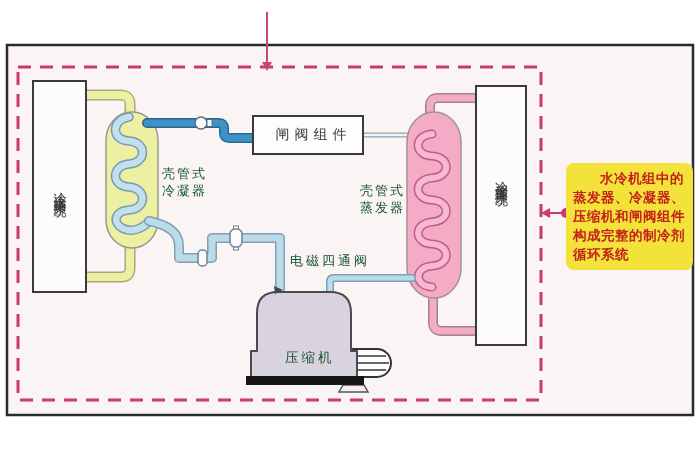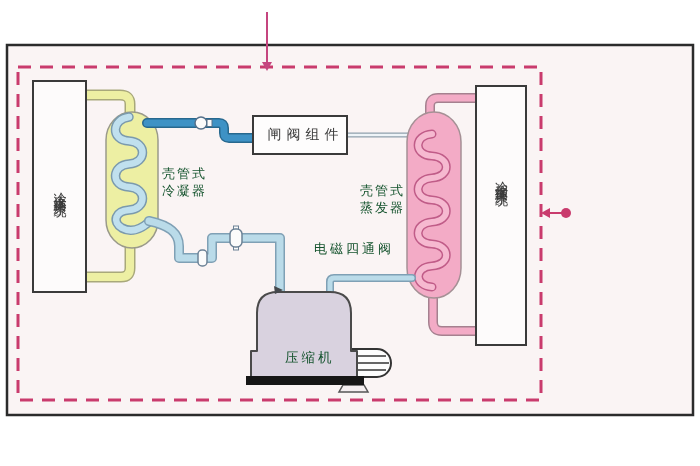--- a/index.html
+++ b/index.html
@@ -15,31 +15,31 @@
   }
   .vtext {
     writing-mode:vertical-rl; text-orientation:upright;
     font-size:13px; letter-spacing:2px; color:#3a3a3a;
   }
   #chilled-water-box { left:32px; top:80px; width:55px; height:213px; }
   #chilled-water-box .vtext { margin-top:100px; }
   #cooling-water-box { left:475px; top:85px; width:52px; height:261px; }
   #cooling-water-box .vtext { margin-top:84px; }
   #gate-valve-box {
-    left:252px; top:115px; width:96px; height:40px;
+    left:252px; top:115px; width:112px; height:40px;
     align-items:center; font-size:14px; letter-spacing:5px;
     padding-left:11px; background:#fefdfd;
   }
   .lbl {
     position:absolute; color:#14532d; font-size:13px; letter-spacing:2px;
     line-height:17px; white-space:nowrap;
   }
   #condenser-label  { left:162px; top:165px; }
   #evaporator-label { left:360px; top:182px; }
-  #fourway-label    { left:290px; top:240px; letter-spacing:3px;margin-left:24px; }
+  #fourway-label    { left:290px; top:252px; letter-spacing:3px; }
   #compressor-label { left:285px; top:349px; letter-spacing:3px; font-size:13.5px;text-align:center; }
   #annotation-box {
     position:absolute; left:566px; top:163px; width:113px;
     background:#f2e23a; border-radius:8px; padding:6px 7px;
     font-size:13.5px; font-weight:bold; color:#c5201c;
     line-height:19px; text-indent:2em; letter-spacing:0.5px;
   }
 </style>
 </head>
 <body>
@@ -166,14 +166,15 @@
 
   <div class="lbl" id="evaporator-label">
     <div>壳管式</div>
     <div>蒸发器</div>
   </div>
 
   <div class="lbl" id="fourway-label">电磁四通阀</div>
 
   <div class="lbl" id="compressor-label">压缩机</div>
 
+  <div id="annotation-box">水冷机组中的蒸发器、冷凝器、压缩机和闸阀组件构成完整的制冷剂循环系统</div>
 
 </div>
 
 </body></html>

